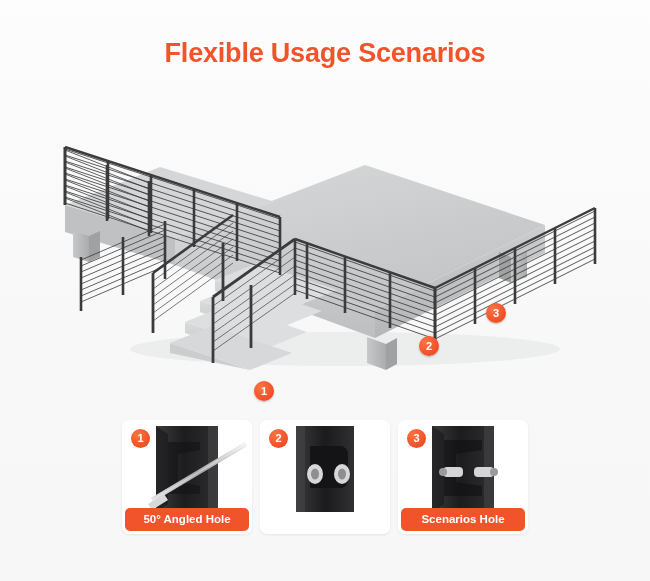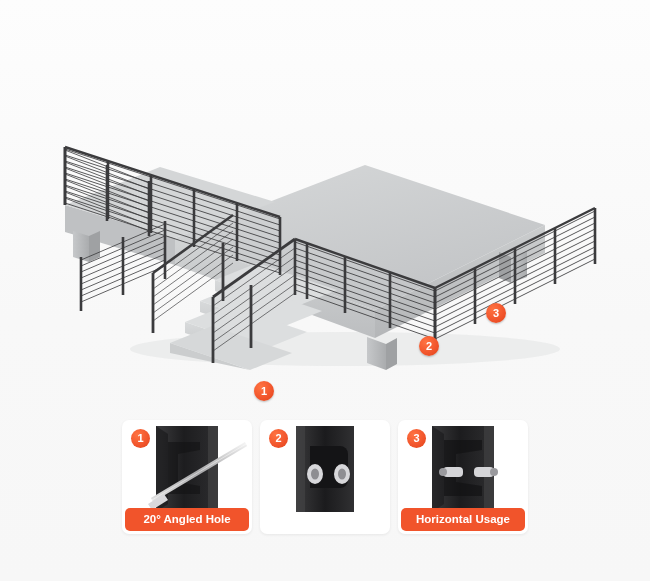--- a/index.html
+++ b/index.html
@@ -95,20 +95,23 @@
     text-align: center;
     z-index: 4;
     white-space: nowrap;
   }
 </style>
 </head>
 <body>
 
 <div class="page">
 
+  <div class="title-wrap">
+    <div class="title">Flexible Usage Scenarios</div>
+  </div>
 
   <div class="hero">
     <svg viewBox="0 0 560 265" xmlns="http://www.w3.org/2000/svg">
       <defs>
         <linearGradient id="deckTop" x1="0" y1="0" x2="0.6" y2="1">
           <stop offset="0%" stop-color="#d6d8d9"></stop>
           <stop offset="100%" stop-color="#c2c4c6"></stop>
         </linearGradient>
         <linearGradient id="fasciaR" x1="0" y1="0" x2="0" y2="1">
           <stop offset="0%" stop-color="#cbcdce"></stop>
@@ -311,21 +314,21 @@
           <polygon points="46,22 78,22 78,30 56,34 56,62 78,66 78,74 46,74" fill="#121214" opacity="0.6"></polygon>
           <rect x="86" y="6" width="10" height="86" fill="#414143" opacity="0.7"></rect>
           <g>
             <line x1="30" y1="80" x2="124" y2="24" stroke="url(#cableA)" stroke-width="4.5"></line>
             <line x1="30" y1="80" x2="124" y2="24" stroke="#ffffff" stroke-width="1" opacity="0.45"></line>
             <polygon points="26,84 42,74 46,80 30,90" fill="#d9d9dc"></polygon>
           </g>
         </svg>
       </div>
       <div class="card-badge">1</div>
-      <div class="card-label">20° Angled Hole</div>
+      <div class="card-label">50° Angled Hole</div>
     </div>
 
     <div class="card">
       <div class="card-art">
         <svg viewBox="0 0 130 114" xmlns="http://www.w3.org/2000/svg">
           <defs>
             <linearGradient id="pB1" x1="0" y1="0" x2="1" y2="0">
               <stop offset="0%" stop-color="#3a3a3c"></stop>
               <stop offset="50%" stop-color="#1b1b1d"></stop>
               <stop offset="100%" stop-color="#303032"></stop>
@@ -376,17 +379,17 @@
           <g>
             <line x1="0" y1="52" x2="130" y2="52" stroke="url(#cableC)" stroke-width="3"></line>
             <rect x="45" y="47" width="20" height="10" rx="4" fill="#d5d5d8"></rect>
             <rect x="76" y="47" width="20" height="10" rx="4" fill="#d5d5d8"></rect>
             <circle cx="45" cy="52" r="4" fill="#9a9a9e"></circle>
             <circle cx="96" cy="52" r="4" fill="#9a9a9e"></circle>
           </g>
         </svg>
       </div>
       <div class="card-badge">3</div>
-      <div class="card-label">Horizontal Usage</div>
+      <div class="card-label">Scenarios Hole</div>
     </div>
 
   </div>
 </div>
 
 </body></html>

